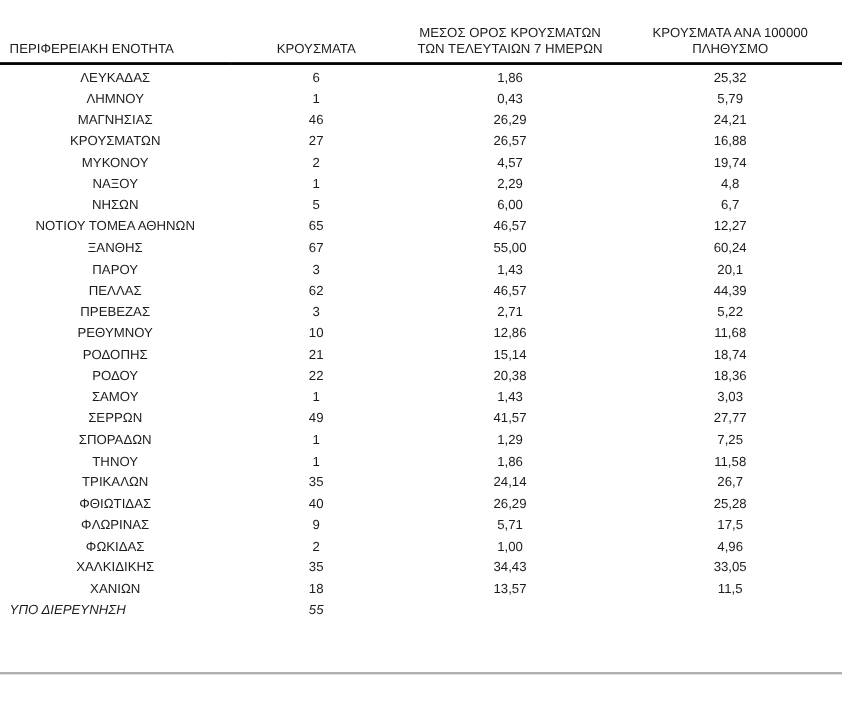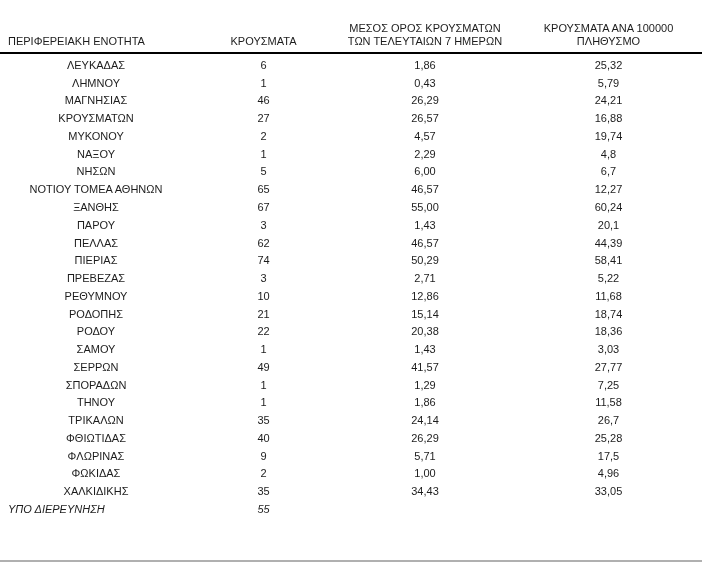--- a/index.html
+++ b/index.html
@@ -161,26 +161,20 @@
           <td>1,43</td>
           <td>20,1</td>
         </tr>
         <tr>
           <td>ΠΕΛΛΑΣ</td>
           <td>62</td>
           <td>46,57</td>
           <td>44,39</td>
         </tr>
         <tr>
-          <td>ΠΙΕΡΙΑΣ</td>
-          <td>74</td>
-          <td>50,29</td>
-          <td>58,41</td>
-        </tr>
-        <tr>
           <td>ΠΡΕΒΕΖΑΣ</td>
           <td>3</td>
           <td>2,71</td>
           <td>5,22</td>
         </tr>
         <tr>
           <td>ΡΕΘΥΜΝΟΥ</td>
           <td>10</td>
           <td>12,86</td>
           <td>11,68</td>
@@ -243,20 +237,26 @@
           <td>ΦΩΚΙΔΑΣ</td>
           <td>2</td>
           <td>1,00</td>
           <td>4,96</td>
         </tr>
         <tr>
           <td>ΧΑΛΚΙΔΙΚΗΣ</td>
           <td>35</td>
           <td>34,43</td>
           <td>33,05</td>
+        </tr>
+        <tr>
+          <td>ΧΑΝΙΩΝ</td>
+          <td>18</td>
+          <td>13,57</td>
+          <td>11,5</td>
         </tr>
         <tr class="italic-row">
           <td>ΥΠΟ ΔΙΕΡΕΥΝΗΣΗ</td>
           <td>55</td>
           <td></td>
           <td></td>
         </tr>
       </tbody>
   </table>
   <div class="bottom-rule"></div>

